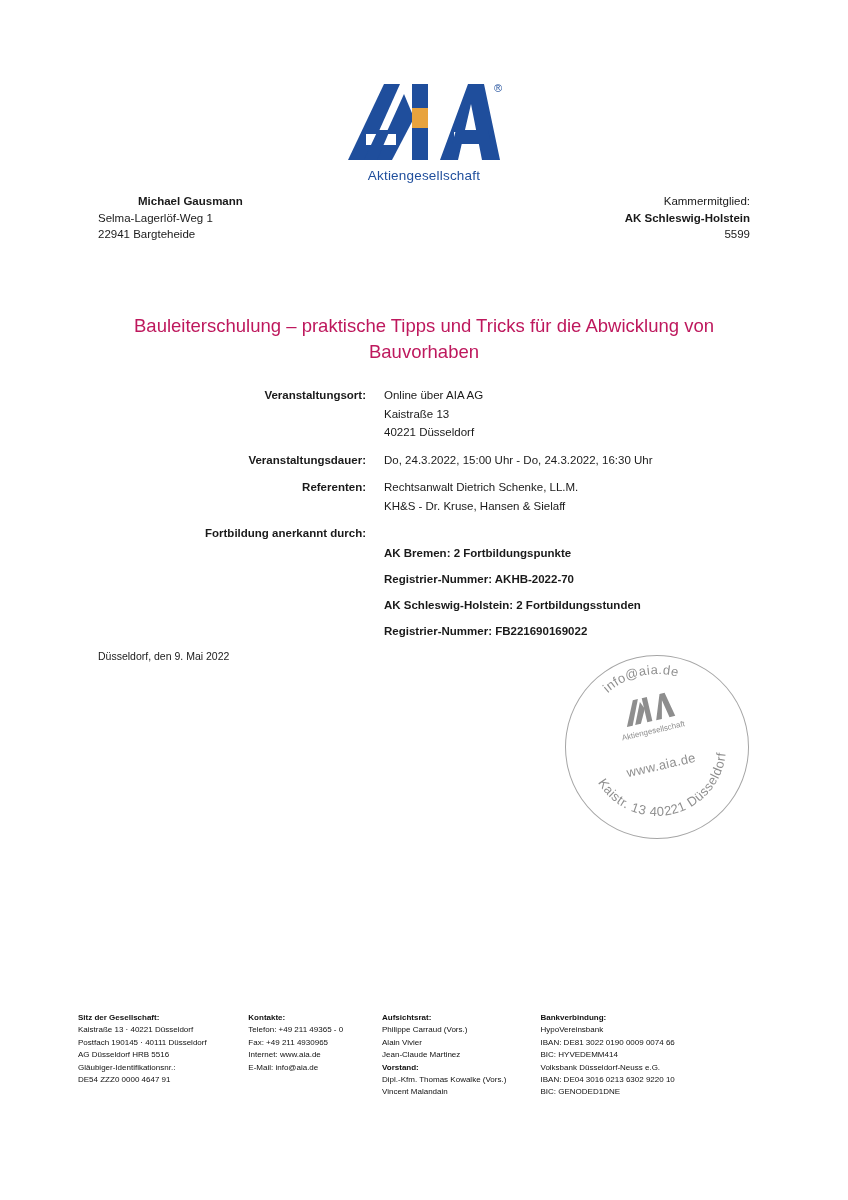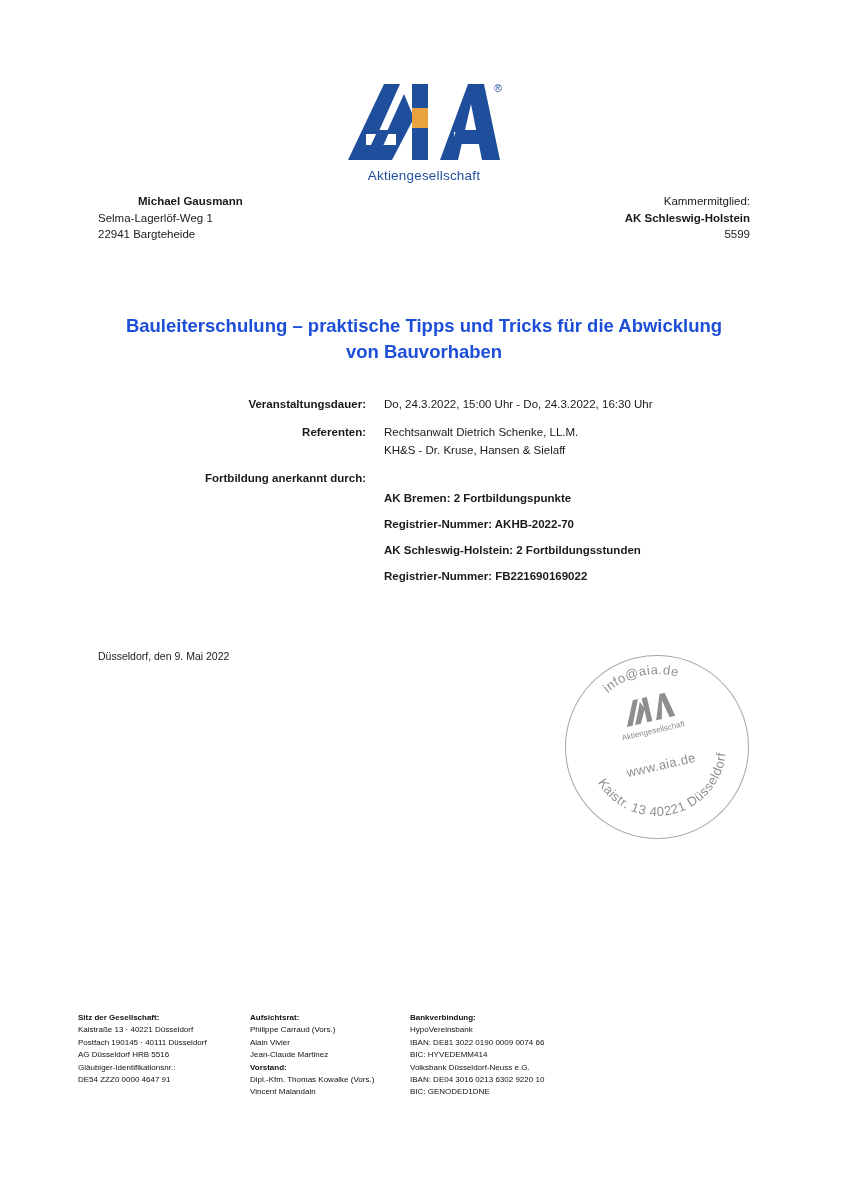--- a/index.html
+++ b/index.html
@@ -75,22 +75,22 @@
     font-weight: bold;
   }
 
   
   .title {
     position: absolute;
     left: 118px;
     right: 118px;
     top: 313px;
     text-align: center;
-    color: #1d4ed8;
-    font-weight: bold;
+    color: #be185d;
+    font-weight: normal;
     font-size: 18.5px;
     line-height: 26px;
   }
 
   
   .details {
     position: absolute;
     left: 98px;
     top: 386px;
     width: 660px;
@@ -230,20 +230,28 @@
     <div>Kammermitglied:</div>
     <div class="chamber">AK Schleswig-Holstein</div>
     <div>5599</div>
   </div>
 
 
   <div class="title">Bauleiterschulung – praktische Tipps und Tricks für die Abwicklung von Bauvorhaben</div>
 
   <div class="details">
 
+    <div class="drow">
+      <div class="dlabel">Veranstaltungsort:</div>
+      <div class="dvalue">
+        <div>Online über AIA AG</div>
+        <div>Kaistraße 13</div>
+        <div>40221 Düsseldorf</div>
+      </div>
+    </div>
 
     <div class="spacer-row"></div>
 
     <div class="drow">
       <div class="dlabel">Veranstaltungsdauer:</div>
       <div class="dvalue">Do, 24.3.2022, 15:00 Uhr - Do, 24.3.2022, 16:30 Uhr</div>
     </div>
 
     <div class="spacer-row"></div>
 
@@ -306,20 +314,27 @@
 
     <div class="fcol c1">
       <div class="fhead">Sitz der Gesellschaft:</div>
       <div>Kaistraße 13 · 40221 Düsseldorf</div>
       <div>Postfach 190145 · 40111 Düsseldorf</div>
       <div>AG Düsseldorf HRB 5516</div>
       <div>Gläubiger-Identifikationsnr.:</div>
       <div>DE54 ZZZ0 0000 4647 91</div>
     </div>
 
+    <div class="fcol c2">
+      <div class="fhead">Kontakte:</div>
+      <div>Telefon: +49 211 49365 - 0</div>
+      <div>Fax: +49 211 4930965</div>
+      <div>Internet: www.aia.de</div>
+      <div>E-Mail: info@aia.de</div>
+    </div>
 
     <div class="fcol c3">
       <div class="fhead">Aufsichtsrat:</div>
       <div>Philippe Carraud (Vors.)</div>
       <div>Alain Vivier</div>
       <div>Jean-Claude Martinez</div>
       <div class="fhead">Vorstand:</div>
       <div>Dipl.-Kfm. Thomas Kowalke (Vors.)</div>
       <div>Vincent Malandain</div>
     </div>

